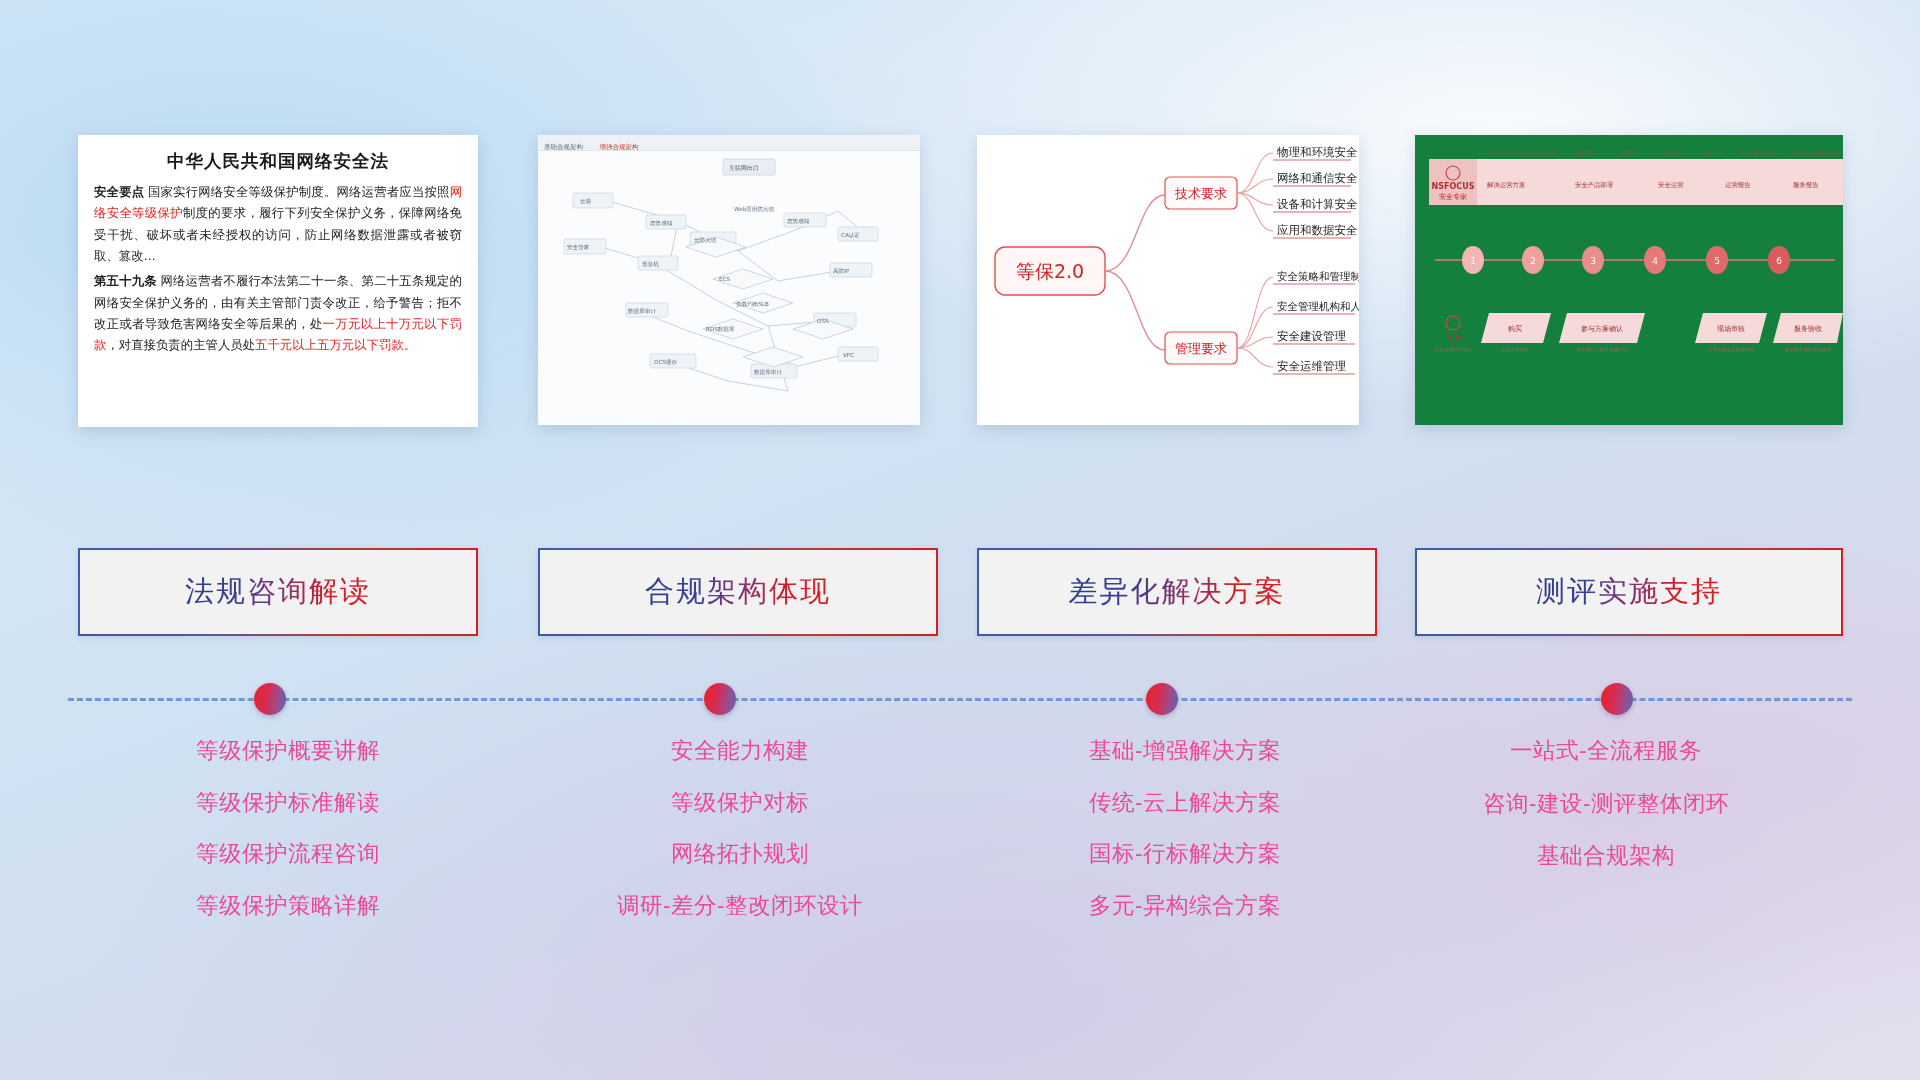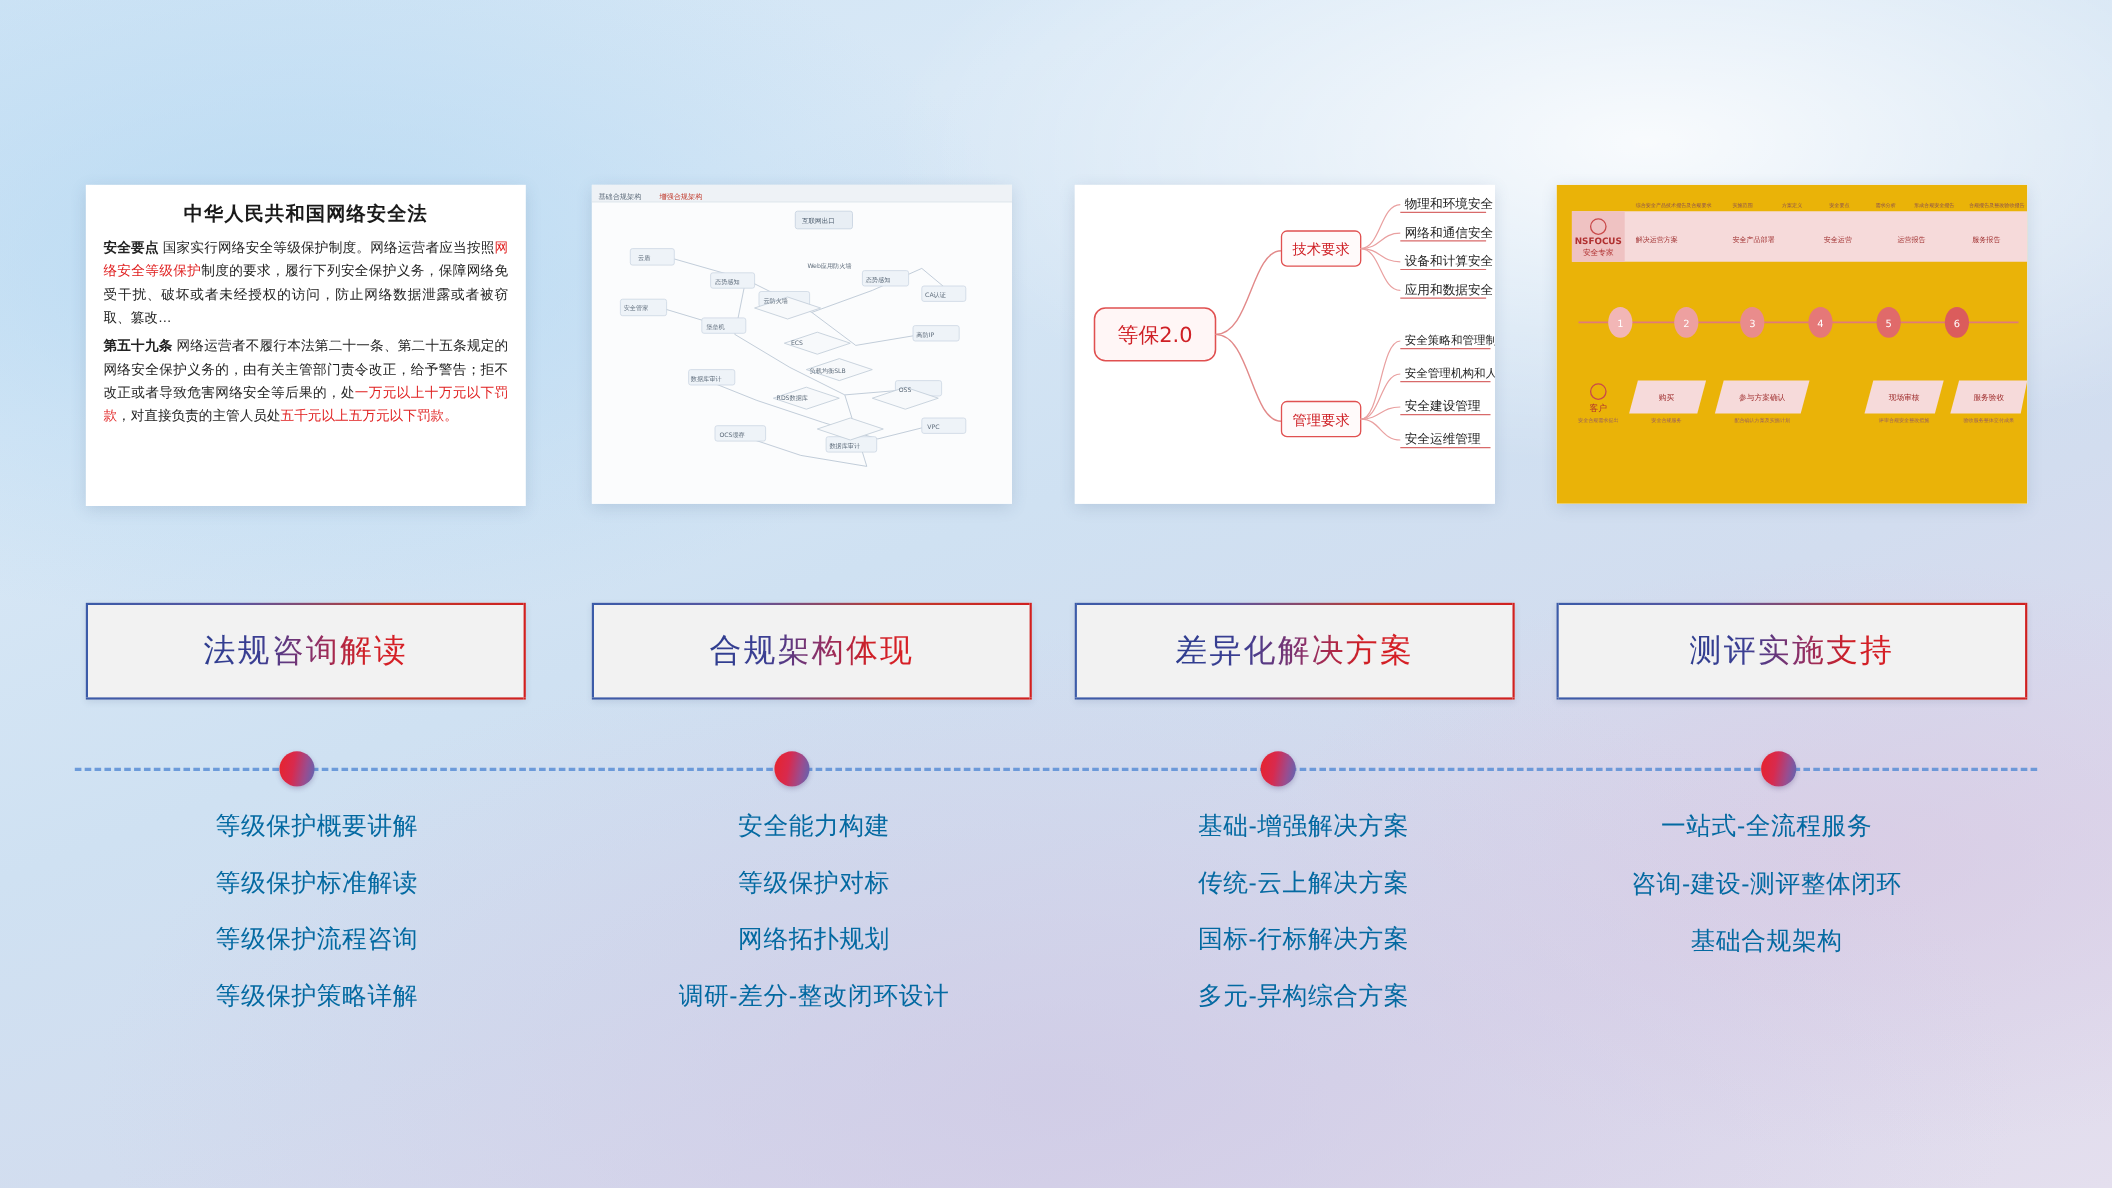--- a/index.html
+++ b/index.html
@@ -9,21 +9,21 @@
     background:
       radial-gradient(ellipse 60% 45% at 78% 12%, rgba(255,255,255,0.85) 0%, rgba(255,255,255,0) 60%),
       radial-gradient(ellipse 55% 50% at 14% 22%, rgba(176,214,242,0.75) 0%, rgba(176,214,242,0) 62%),
       radial-gradient(ellipse 70% 60% at 50% 92%, rgba(205,200,228,0.70) 0%, rgba(205,200,228,0) 65%),
       radial-gradient(ellipse 45% 40% at 88% 72%, rgba(216,200,226,0.65) 0%, rgba(216,200,226,0) 62%),
       linear-gradient(160deg,#cfe4f5 0%,#d8e8f6 22%,#cfe1f2 45%,#d2ddef 62%,#dbd8ec 80%,#e4dfee 100%);
     position:relative;
   }
 
   
-  .cards { position:absolute; left:0; top:168px; width:1880px; height:300px; }
+  .cards { position:absolute; left:0; top:135px; width:1880px; height:300px; }
   .card {
     position:absolute; top:0; background:#ffffff;
     box-shadow:0 4px 14px rgba(60,90,130,0.18);
     overflow:hidden;
   }
   .card.c1 { left:78px;  width:400px; height:292px; }
   .card.c2 { left:538px; width:382px; height:290px; }
   .card.c3 { left:977px; width:382px; height:290px; }
   .card.c4 { left:1415px;width:428px; height:290px; }
 
@@ -41,21 +41,21 @@
               background:#eef2f6; border-bottom:1px solid #e2e8ee; }
   .arch-top span { font-size:6.5px; color:#5d6b7a; margin-left:6px; line-height:16px; }
   .arch-top span.b { color:#c0392b; margin-left:12px; }
   .arch svg { position:absolute; left:0; top:16px; }
 
   
   .mind { position:relative; width:100%; height:100%; background:#fff; }
   .mind svg { position:absolute; left:0; top:0; }
 
   
-  .nsf { position:relative; width:100%; height:100%; background:#eab308; }
+  .nsf { position:relative; width:100%; height:100%; background:#15803d; }
   .nsf svg { position:absolute; left:0; top:0; }
 
   
   .labels { position:absolute; left:0; top:548px; width:1600px; height:88px; }
   .label-box {
     position:absolute; top:0; height:88px; background:#f2f2f2;
     border:2px solid; border-image:linear-gradient(90deg,#3b5ba8 0%,#5a55a0 35%,#c0392b 70%,#d02020 100%) 1;
     display:flex; align-items:center; justify-content:center;
     box-shadow:0 2px 6px rgba(70,90,130,0.14);
   }
@@ -82,21 +82,21 @@
   .tl-dot.d3 { left:1146px; }
   .tl-dot.d4 { left:1601px; }
 
   
   .lists { position:absolute; left:0; top:740px; width:1920px; height:220px; }
   .list-col { position:absolute; top:0; text-align:center; }
   .list-col.l1 { left:78px;   width:420px; }
   .list-col.l2 { left:530px;  width:420px; }
   .list-col.l3 { left:975px;  width:420px; }
   .list-col.l4 { left:1386px; width:440px; }
-  .list-item { font-size:22.5px; color:#0369a1; line-height:1; margin-bottom:29px;
+  .list-item { font-size:22.5px; color:#ec4899; line-height:1; margin-bottom:29px;
                letter-spacing:0.5px; white-space:nowrap; }
   .list-col.l4 .list-item { margin-bottom:30px; }
 </style>
 </head>
 <body>
 
 <div class="cards">
 
   <div class="card c1">
     <div class="law">

